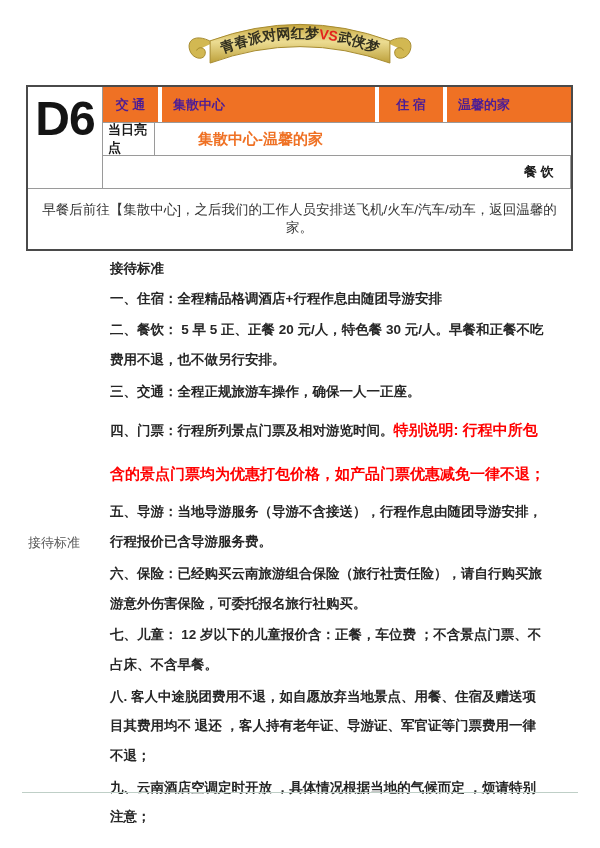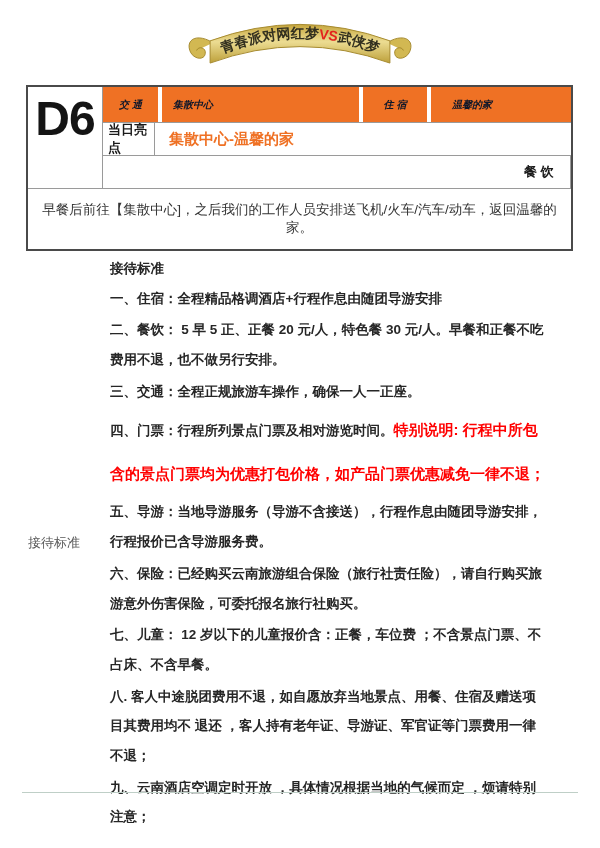--- a/index.html
+++ b/index.html
@@ -8,27 +8,27 @@
 
   
   .banner-wrap{position:absolute;top:2px;left:0;width:600px;display:flex;justify-content:center;}
 
   
   .doc-table{position:absolute;top:85px;left:26px;width:547px;border:2px solid #4a4a4a;box-sizing:border-box;background:#fff;}
   .t-top{display:flex;border-bottom:1px solid #9a9a9a;}
   .day-cell{width:74px;border-right:1px solid #9a9a9a;font-size:48px;font-weight:800;color:#141414;text-align:center;padding-top:4px;letter-spacing:-1px;}
   .t-rows{flex:1;display:flex;flex-direction:column;min-width:0;}
   .row1{height:36px;display:flex;gap:4px;background:#fff;border-bottom:1px solid #9a9a9a;box-sizing:border-box;}
-  .oc{background:var(--accent,#EF7124);color:#0f172a;font-weight:700;font-size:10px;display:flex;align-items:center;box-sizing:border-box;font-style:italic;}
+  .oc{background:var(--accent,#EF7124);color:#4c1d95;font-weight:700;font-size:13px;display:flex;align-items:center;box-sizing:border-box;}
   .oc-c{justify-content:center;}
   .oc-transport{width:55px;}
   .oc-route{flex:1;padding-left:11px;}
   .oc-lodging{width:64px;}
-  .oc-home{width:140px;padding-left:21px;}
-  .row2{height:33px;display:flex;align-items:center;border-bottom:1px solid #9a9a9a;box-sizing:border-box;}
+  .oc-home{width:124px;padding-left:11px;}
+  .row2{height:33px;display:flex;align-items:center;border-bottom:1px solid #9a9a9a;box-sizing:border-box;gap:29px;}
   .row3{height:32px;display:flex;align-items:center;justify-content:flex-end;}
   .label-cell{width:52px;padding-left:5px;font-size:13px;font-weight:700;color:#1a1a1a;align-self:stretch;display:flex;align-items:center;border-right:1px solid #9a9a9a;box-sizing:border-box;flex:none;}
   .hl-value{padding-left:14px;font-size:15px;font-weight:700;color:var(--accent,#EF7124);}
   .meals{display:flex;padding-left:8px;font-size:13.5px;font-weight:600;color:#1a1a1a;}
   .meal{width:100px;}
   .desc-row{height:60px;display:flex;align-items:center;justify-content:center;font-size:13.5px;font-weight:400;color:#333;padding:0 10px;text-align:center;}
 
   
   .standards{position:absolute;top:252px;left:26px;width:547px;display:flex;box-sizing:border-box;}
   .std-label{width:84px;flex:none;display:flex;align-items:center;font-size:13px;color:#595959;padding-left:2px;box-sizing:border-box;}

